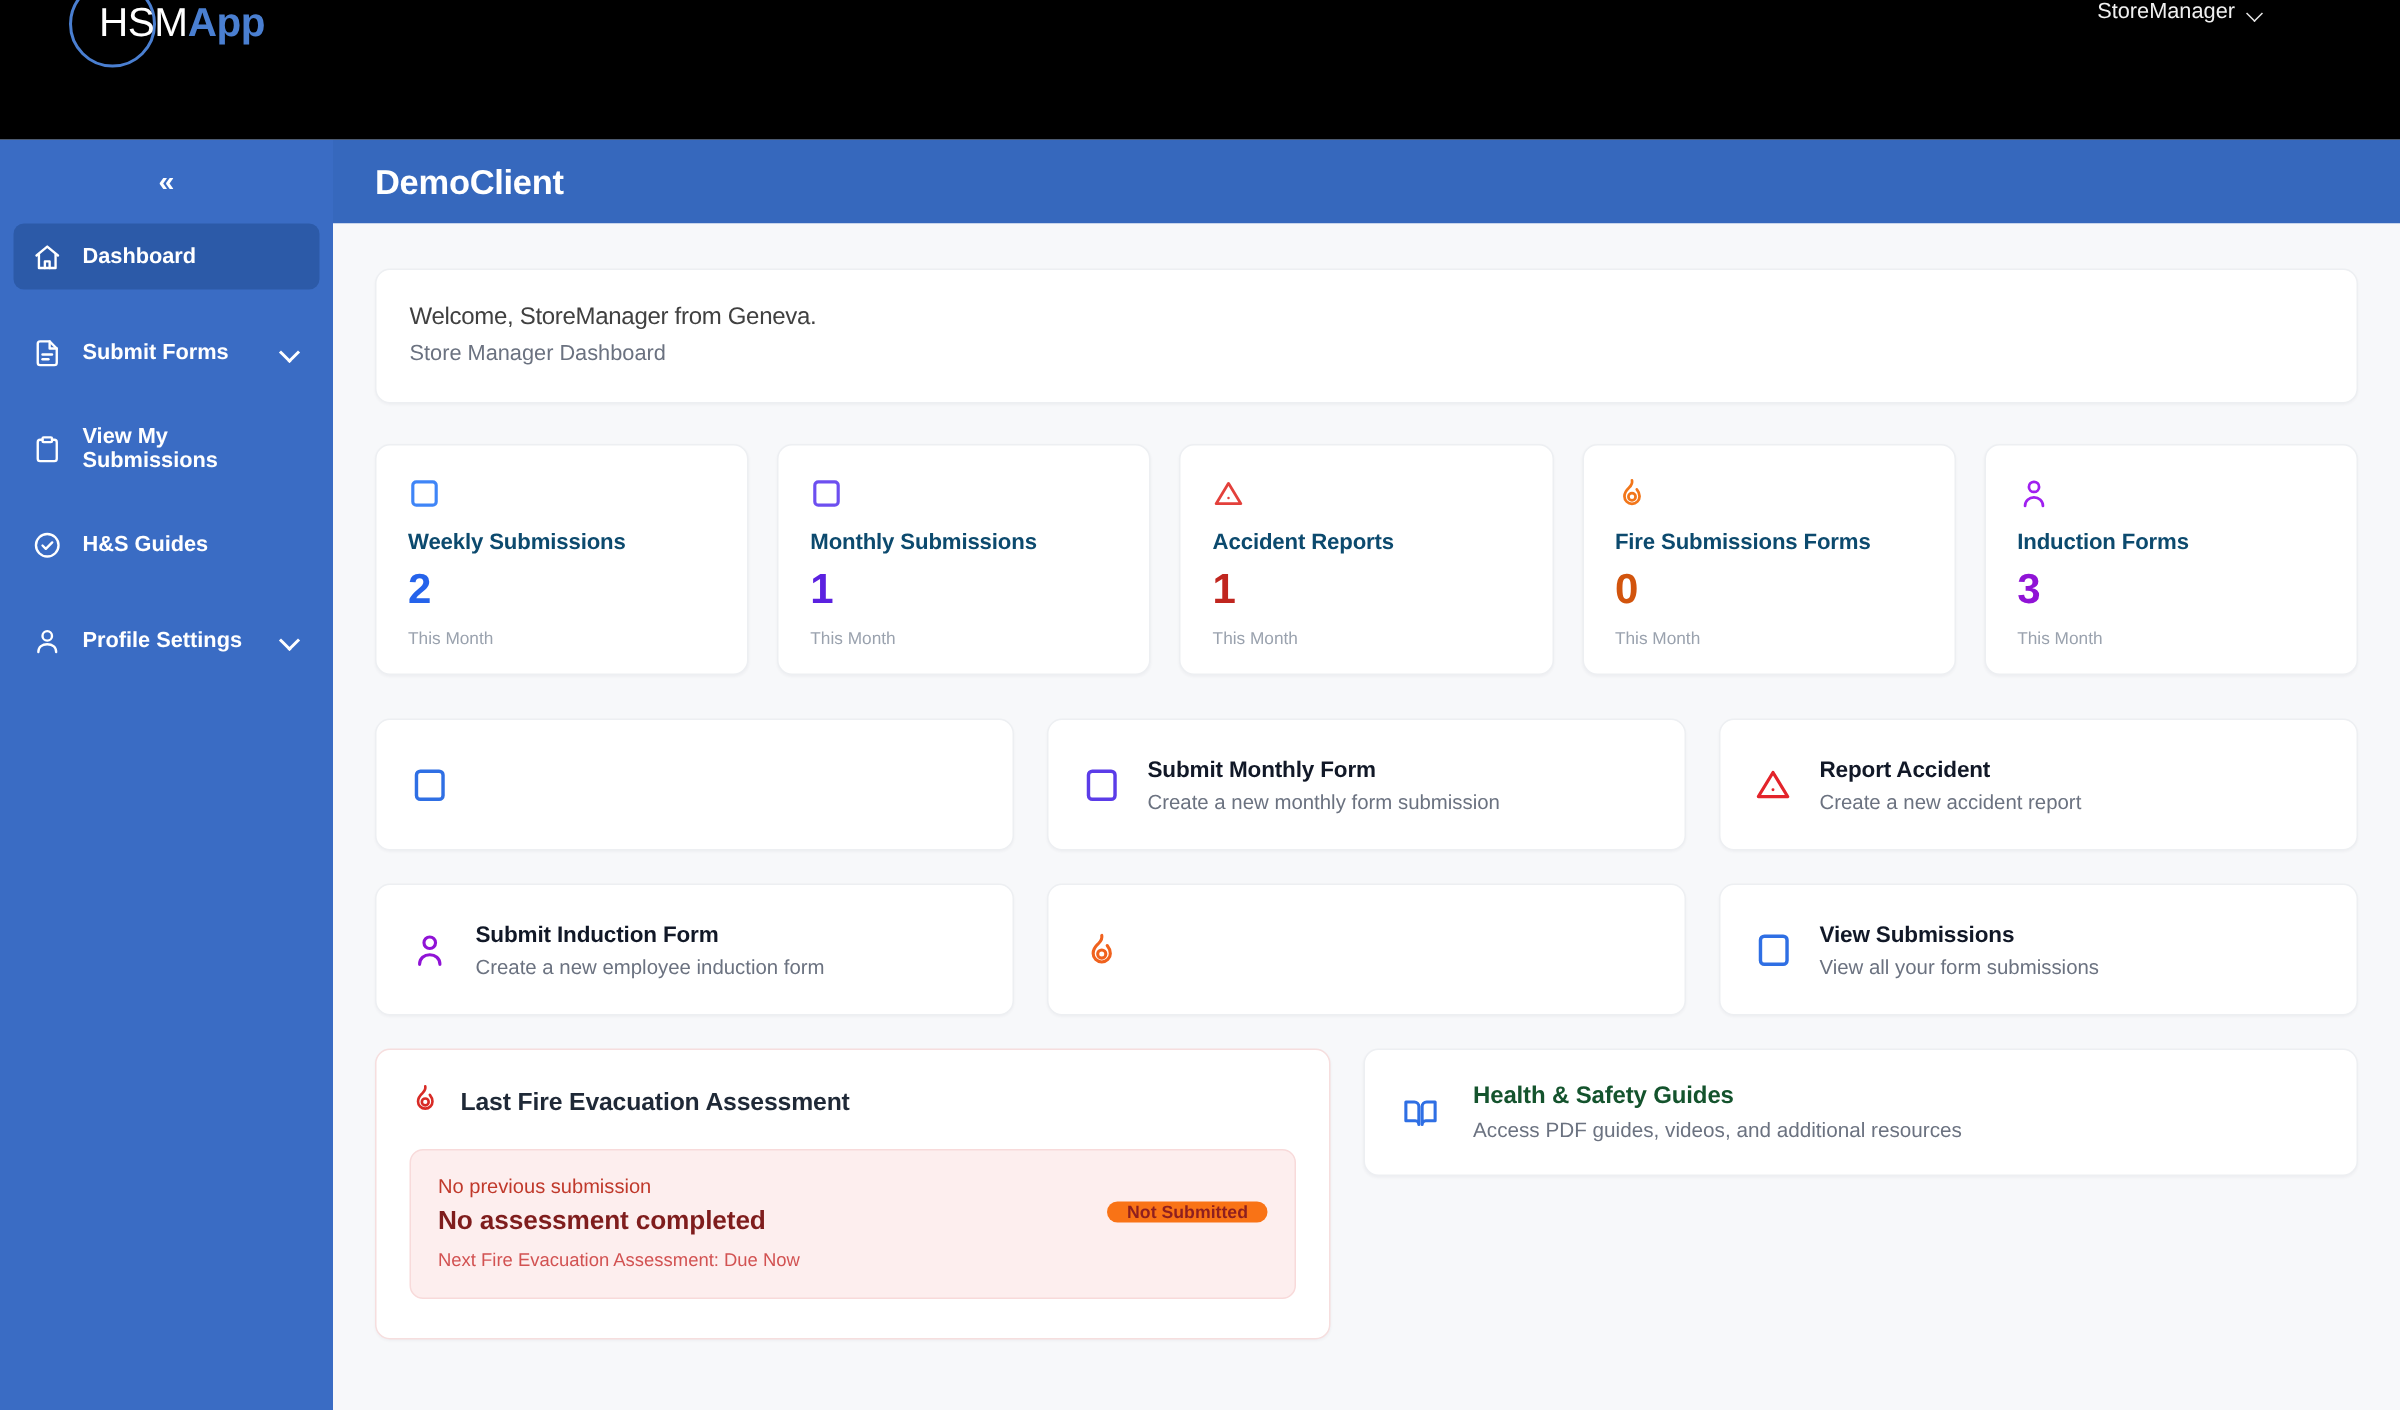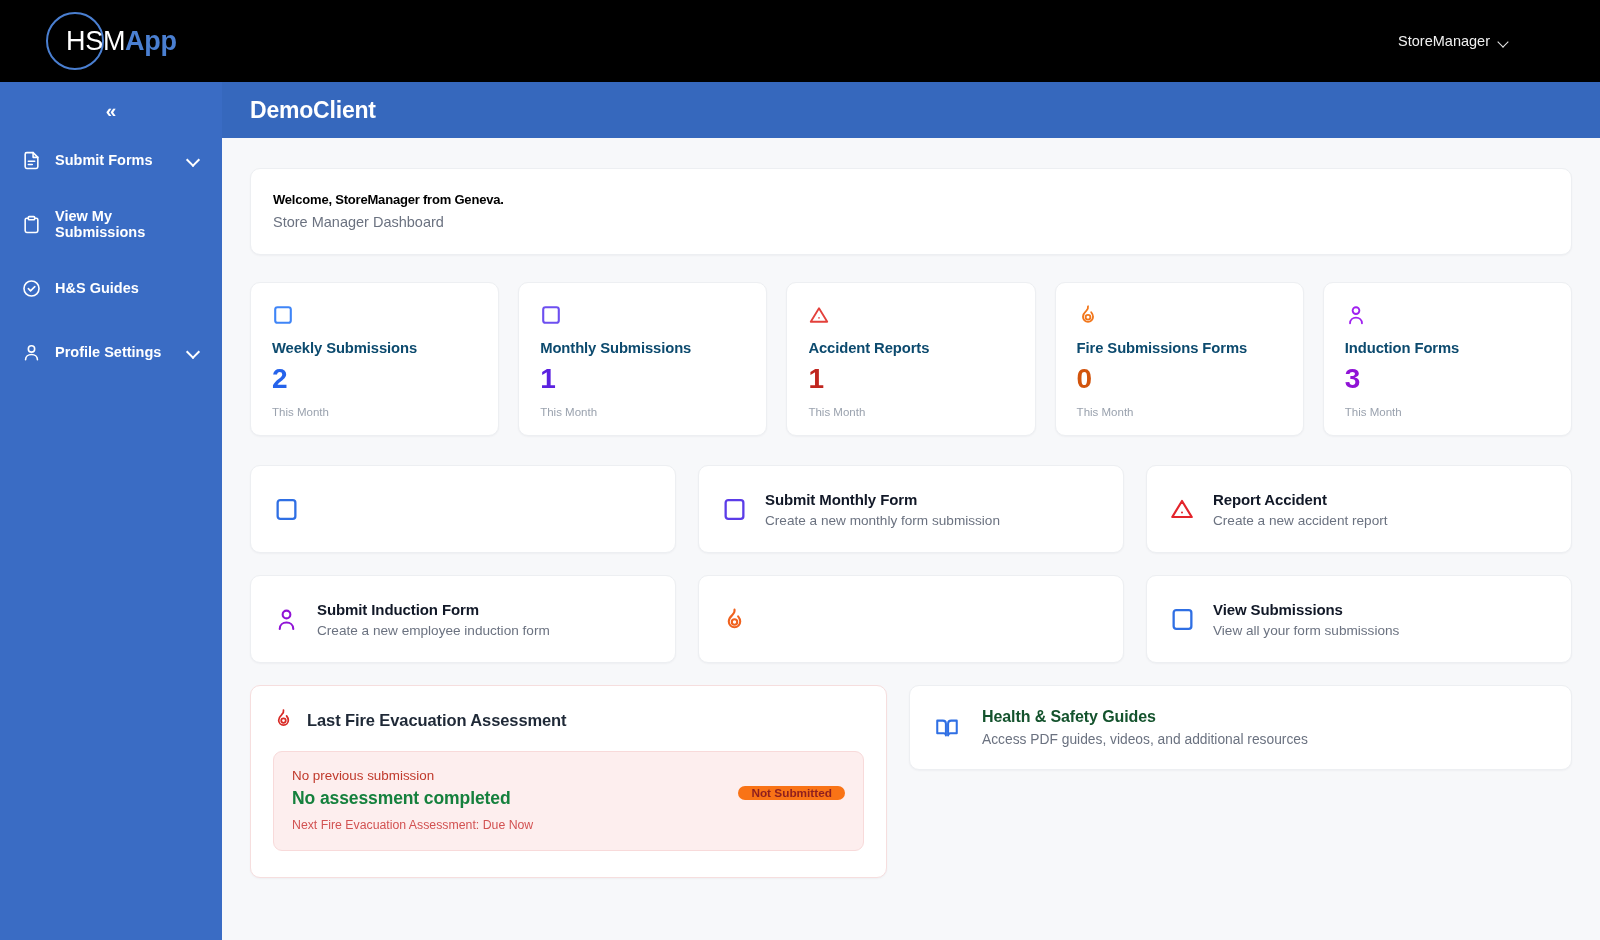--- a/index.html
+++ b/index.html
@@ -5,24 +5,24 @@
   * { box-sizing: border-box; margin: 0; padding: 0; }
   html, body {
     width: 1600px; height: 940px;
     font-family: "Liberation Sans", sans-serif;
     background: #f7f8fa;
     overflow: hidden;
   }
 
   
   .topbar {
-    height: 82px;
+    height: 93px;
     background: #000000;
     display: flex;
-    align-items: center;
+    align-items: flex-start;
     justify-content: space-between;
     padding: 0 90px 0 24px;
     position: relative;
   }
   .logo-wrap { display: flex; align-items: center; position: relative; padding-left: 4px; }
   .logo-circle {
     position: absolute;
     left: 22px; top: 50%;
     transform: translateY(-50%);
     width: 58px; height: 58px;
@@ -122,21 +122,21 @@
 
   
   .welcome-card {
     background: #ffffff;
     border: 1px solid #edeff2;
     border-radius: 10px;
     padding: 23px 22px 24px 22px;
     box-shadow: 0 1px 2px rgba(16,24,40,0.04);
     margin-bottom: 27px;
   }
-  .welcome-title { font-size: 13px; font-weight: 700; color: #000000; letter-spacing: -0.2px; }
+  .welcome-title { font-size: 16px; font-weight: 400; color: #404040; letter-spacing: -0.2px; }
   .welcome-sub { font-size: 14.5px; color: #6b7280; margin-top: 7px; }
 
   
   .stats-row { display: flex; gap: 19px; margin-bottom: 29px; }
   .stat-card {
     flex: 1 1 0;
     background: #ffffff;
     border: 1px solid #edeff2;
     border-radius: 10px;
     padding: 21px 21px 17px 21px;
@@ -183,21 +183,21 @@
   .fire-alert {
     background: #fdeeee;
     border: 1px solid #f8dada;
     border-radius: 9px;
     padding: 16px 18px 18px 18px;
     display: flex; align-items: flex-start; justify-content: space-between;
     gap: 24px;
   }
   .fire-alert-l { min-width: 0; }
   .fire-line1 { font-size: 13.4px; color: #c0392b; }
-  .fire-line2 { font-size: 17.5px; font-weight: 700; color: #15803d; margin-top: 5px; letter-spacing: -0.1px; }
+  .fire-line2 { font-size: 17.5px; font-weight: 700; color: #7f1d1d; margin-top: 5px; letter-spacing: -0.1px; }
   .fire-line3 { font-size: 12.3px; color: #d25252; margin-top: 9px; }
   .badge-not-submitted {
     background: #f97316;
     color: #8e1f1f;
     font-size: 11.8px;
     font-weight: 600;
     padding: 0 13px;
     border-radius: 20px;
     white-space: nowrap;
     margin-top: 18px;
@@ -231,20 +231,30 @@
   </div>
 </div>
 
 <div class="shell">
 
   <nav class="sidebar">
     <div class="collapse-row">
       <span class="collapse-icon">«</span>
     </div>
 
+    <div class="nav-item active">
+      <span class="nav-icon">
+        <svg viewBox="0 0 24 24" fill="none" stroke="#ffffff" stroke-width="2" stroke-linecap="round" stroke-linejoin="round">
+            <path d="M3 10.5 12 3l9 7.5"></path>
+            <path d="M5 9.6V21h14V9.6"></path>
+            <path d="M10 21v-5.5h4V21"></path>
+          </svg>
+      </span>
+      <span class="nav-label">Dashboard</span>
+    </div>
 
     <div class="nav-item">
       <span class="nav-icon">
         <svg viewBox="0 0 24 24" fill="none" stroke="#ffffff" stroke-width="2" stroke-linecap="round" stroke-linejoin="round">
             <path d="M14 2H6a2 2 0 0 0-2 2v16a2 2 0 0 0 2 2h12a2 2 0 0 0 2-2V8z"></path>
             <path d="M14 2v6h6"></path>
             <path d="M8 13h8"></path>
             <path d="M8 17h5"></path>
           </svg>
       </span>

